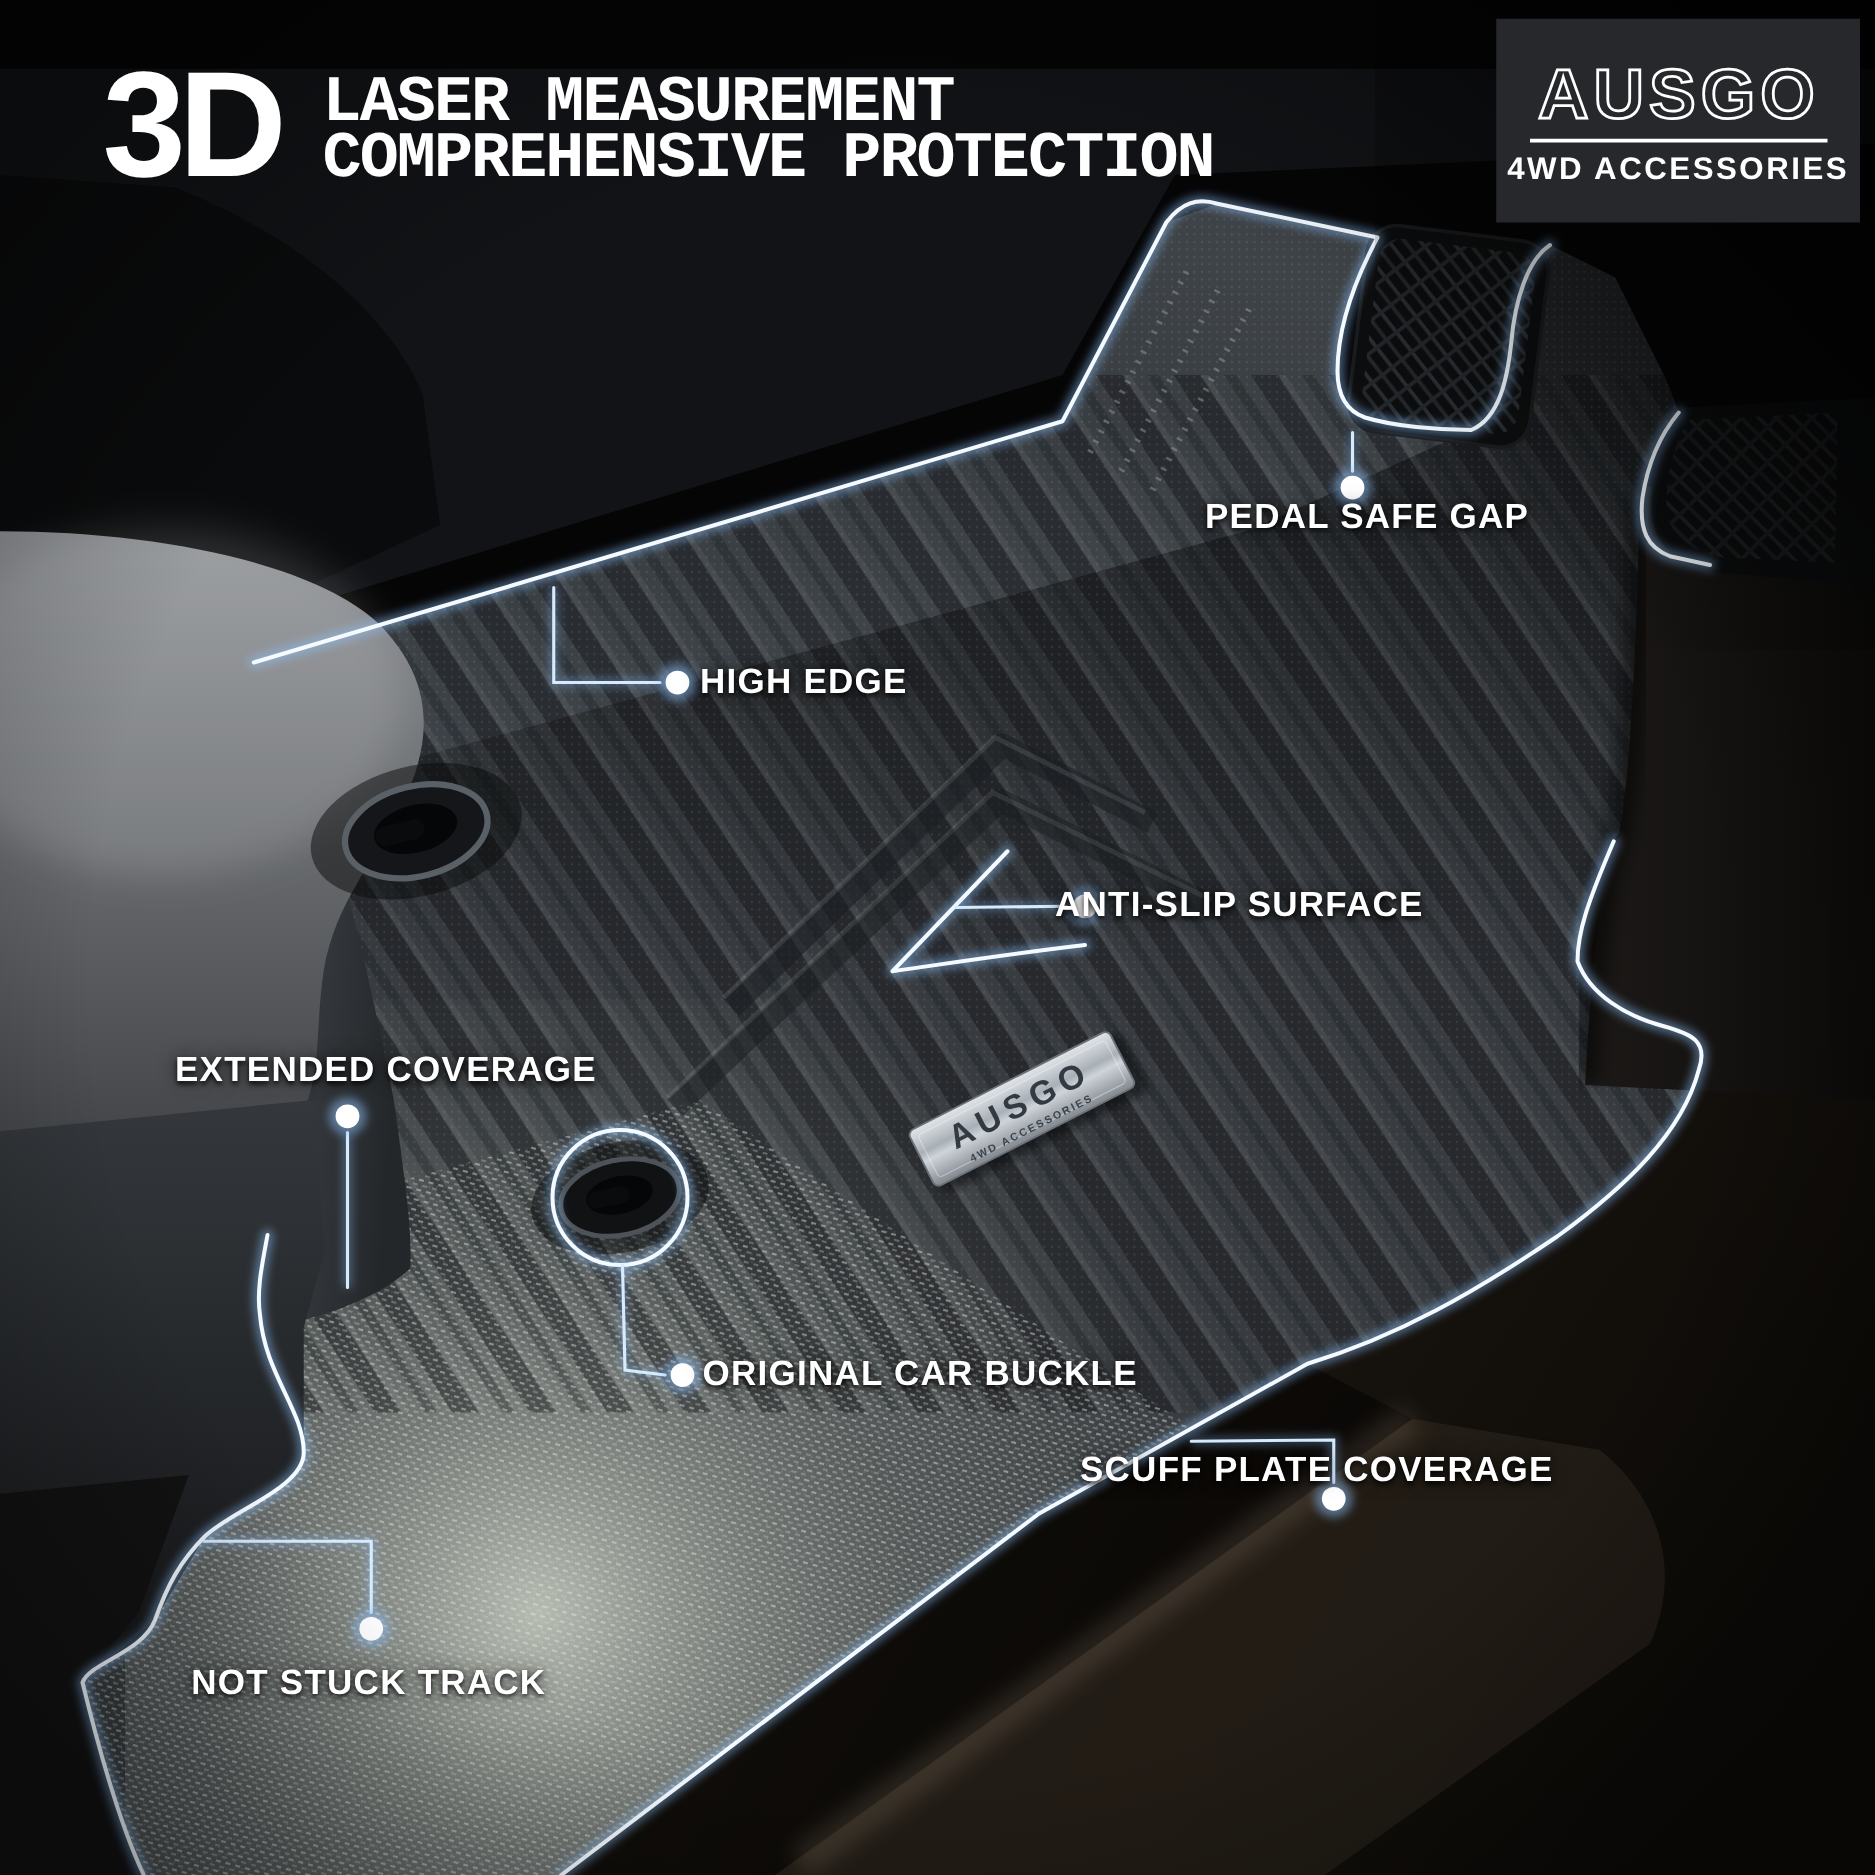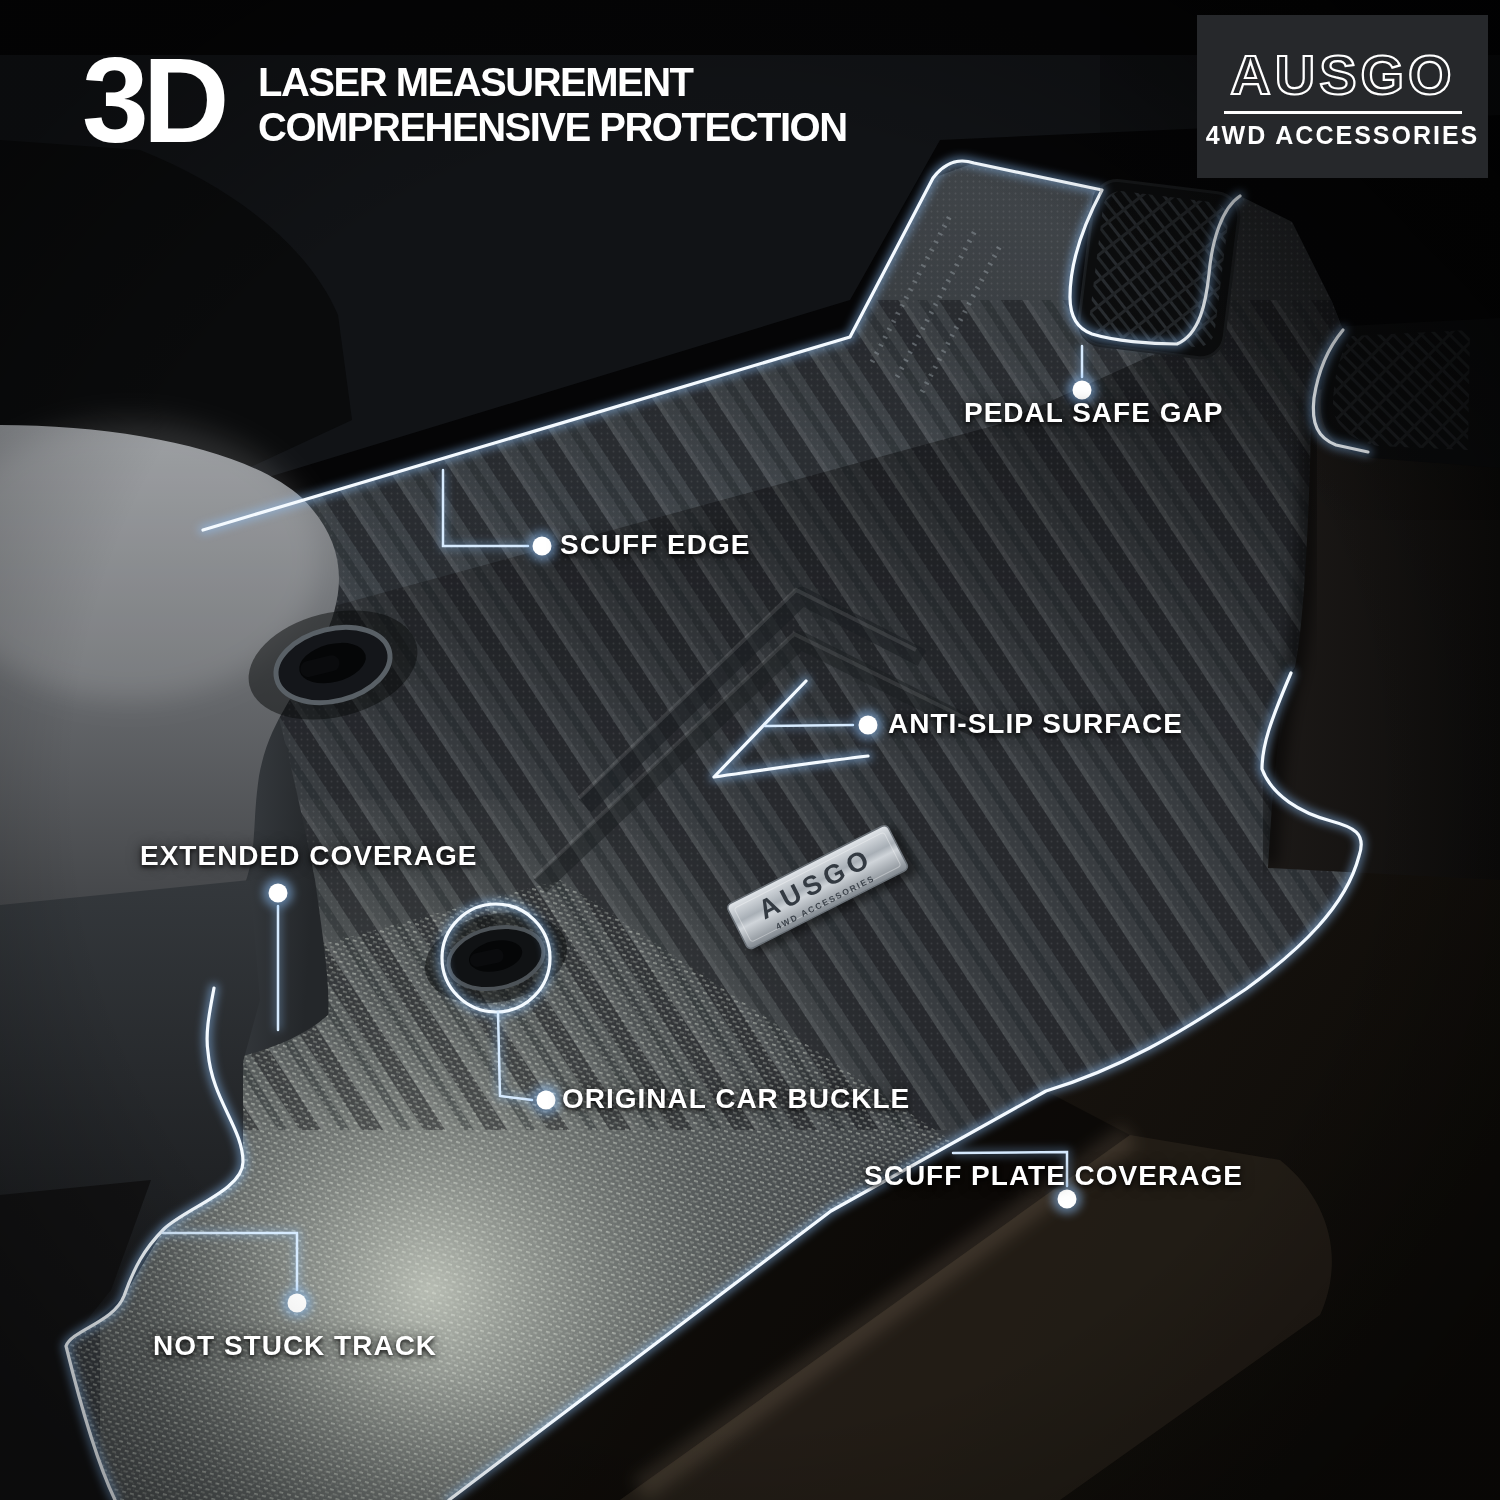--- a/index.html
+++ b/index.html
@@ -3,35 +3,35 @@
 <meta charset="utf-8">
 <style>
   html,body{margin:0;padding:0;background:#000;}
   .stage{position:relative;width:1500px;height:1500px;background:#3b82f6;overflow:hidden;
          font-family:"Liberation Sans",sans-serif;}
   .photo{position:absolute;left:0;top:0;width:1500px;height:1500px;display:block;}
 
   
   .badge3d{position:absolute;left:82px;top:40px;font-size:120px;font-weight:bold;color:#fff;
            letter-spacing:-6px;line-height:1;}
-  .htitle{position:absolute;left:258px;top:60px;color:#fff;font-weight:bold;font-size:40px;
-          line-height:45px;letter-spacing:-1.5px;white-space:nowrap;}
+  .htitle{position:absolute;left:258px;top:60px;color:#fff;font-weight:bold;font-size:52px;
+          line-height:45px;letter-spacing:-1.5px;white-space:nowrap;font-family:Liberation Mono, monospace;}
 
   
   .brand{position:absolute;left:1197px;top:15px;width:291px;height:163px;background:#26282b;
          display:flex;flex-direction:column;align-items:center;justify-content:center;}
   .brand .rule{width:238px;height:3px;background:#fff;margin:3px 0 7px;}
   .brand .tagline{color:#fff;font-weight:bold;font-size:25px;letter-spacing:2px;white-space:nowrap;}
 
   
   .callout{position:absolute;color:#fff;font-weight:bold;font-size:28px;letter-spacing:1px;
            white-space:nowrap;text-shadow:0 2px 4px rgba(0,0,0,.85),0 0 14px rgba(0,0,0,.6);}
   .co-pedal {left:964px; top:397px;}
   .co-high  {left:560px; top:529px;}
-  .co-anti  {left:888px; top:708px;text-align:right;}
+  .co-anti  {left:844px; top:708px;text-align:right;}
   .co-ext   {left:108px; top:840px;margin-left:32px;}
   .co-buckle{left:562px; top:1083px;text-align:right;}
   .co-track {left:153px; top:1330px;}
   .co-scuff {left:864px; top:1160px;}
 </style>
 </head>
 <body>
 
 <div class="stage">
 
@@ -294,20 +294,20 @@
 
   <div class="brand">
     <svg width="260" height="64">
       <text x="130" y="50" text-anchor="middle" font-family="Liberation Sans, sans-serif" font-size="56" font-weight="bold" letter-spacing="4" fill="none" stroke="#ffffff" stroke-width="2.2">AUSGO</text>
     </svg>
     <div class="rule"></div>
     <div class="tagline">4WD ACCESSORIES</div>
   </div>
 
   <div class="callout co-pedal">PEDAL SAFE GAP</div>
-  <div class="callout co-high">SCUFF EDGE</div>
+  <div class="callout co-high">HIGH EDGE</div>
   <div class="callout co-anti">ANTI-SLIP SURFACE</div>
   <div class="callout co-ext">EXTENDED COVERAGE</div>
   <div class="callout co-buckle">ORIGINAL CAR BUCKLE</div>
   <div class="callout co-track">NOT STUCK TRACK</div>
   <div class="callout co-scuff">SCUFF PLATE COVERAGE</div>
 
 </div>
 
 </body></html>

